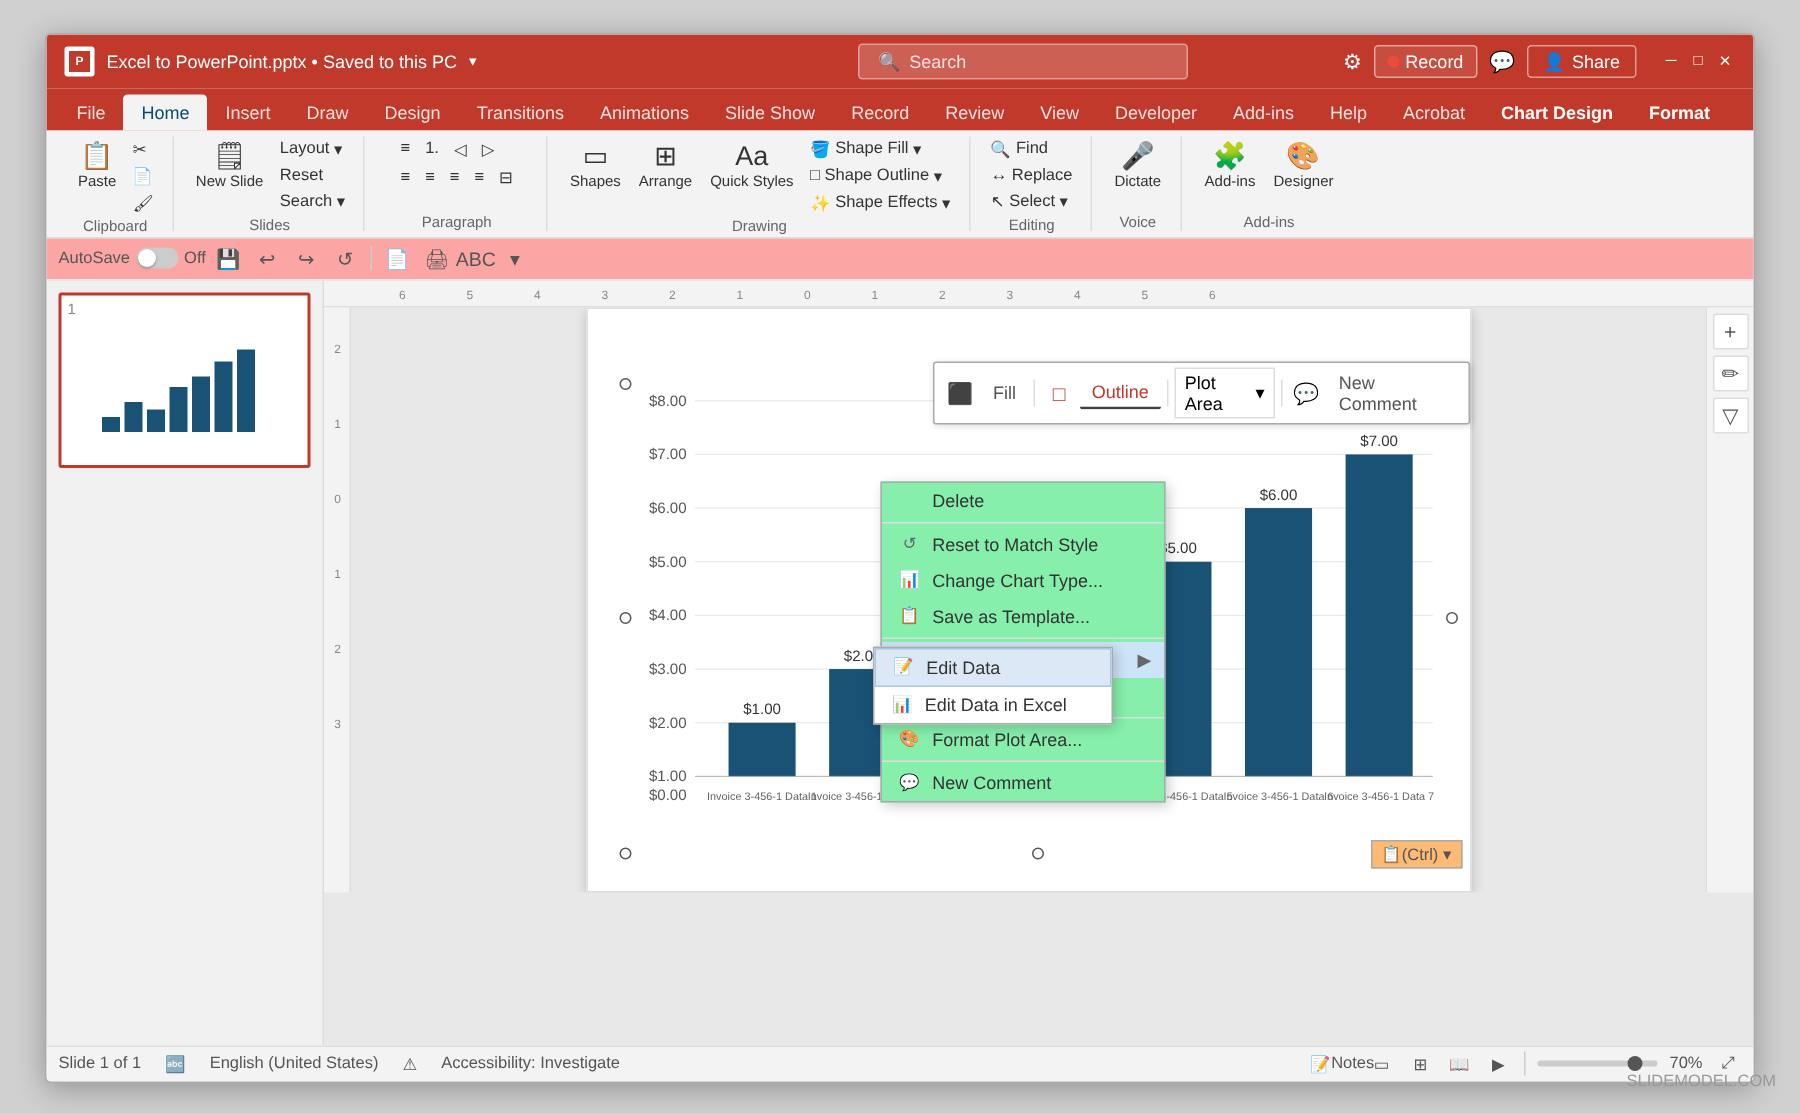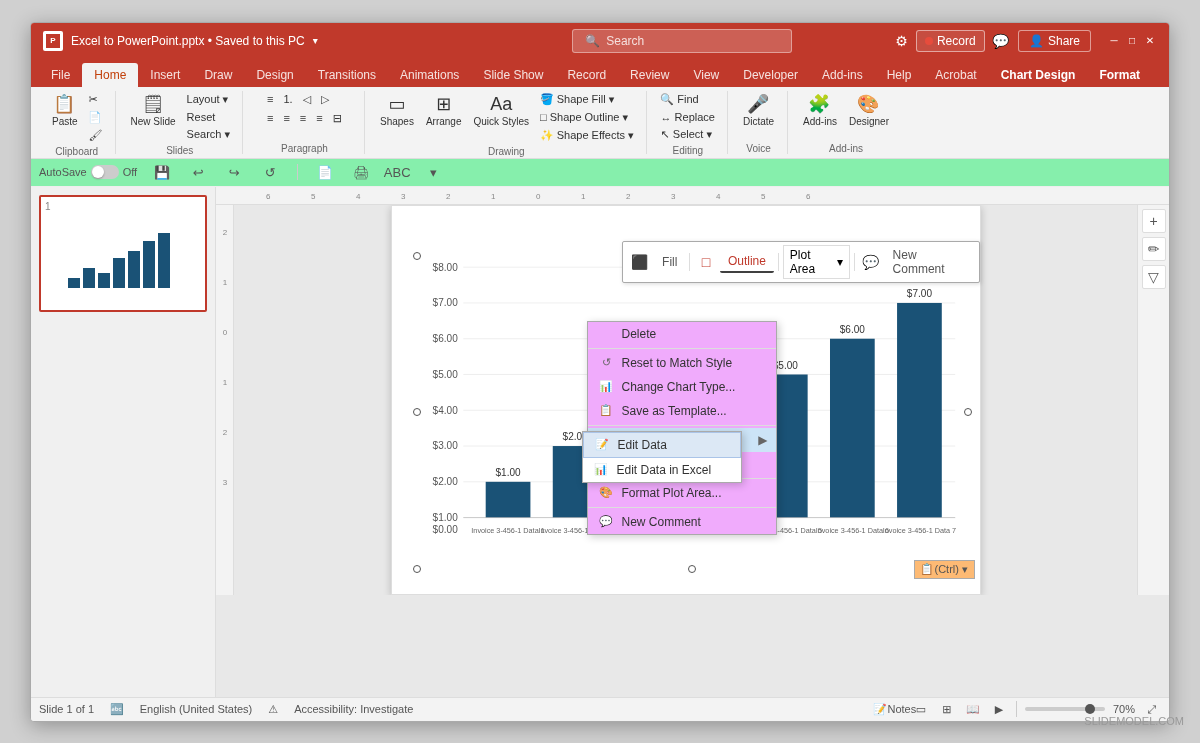--- a/index.html
+++ b/index.html
@@ -19,37 +19,37 @@
     .window-controls { display: flex; gap: 4px; margin-left: 8px; }
     .wc-btn { width: 14px; height: 14px; border-radius: 2px; display: flex; align-items: center; justify-content: center; cursor: pointer; font-size: 10px; color: white; background: transparent; }
     .wc-close { }
     .share-btn { background: #c0392b; border: 1px solid rgba(255,255,255,0.5); color: white; padding: 3px 10px; border-radius: 3px; font-size: 12px; cursor: pointer; display: flex; align-items: center; gap: 4px; }
     .record-btn { border: 1px solid rgba(255,255,255,0.5); color: white; padding: 3px 8px; border-radius: 3px; font-size: 12px; cursor: pointer; display: flex; align-items: center; gap: 4px; background: rgba(255,255,255,0.1); }
     .record-dot { width: 8px; height: 8px; background: #e74c3c; border-radius: 50%; display: inline-block; }
 
     
     .ribbon-tabs { background: #c0392b; height: 28px; display: flex; align-items: flex-end; padding-left: 8px; flex-shrink: 0; }
     .ribbon-tab { padding: 5px 12px; font-size: 12px; color: rgba(255,255,255,0.85); cursor: pointer; border-radius: 3px 3px 0 0; }
-    .ribbon-tab.active { background: #f3f3f3; color: #c2410c; font-weight: 500; }
+    .ribbon-tab.active { background: #f3f3f3; color: #0c4a6e; font-weight: 500; }
     .ribbon-tab.chart-design { color: white; font-weight: 600; }
     .ribbon-tab.format-tab { color: white; font-weight: 600; }
 
     
     .ribbon { background: #f3f3f3; border-bottom: 1px solid #ddd; padding: 4px 8px; display: flex; align-items: stretch; gap: 2px; flex-shrink: 0; height: 72px; }
     .ribbon-group { display: flex; flex-direction: column; align-items: center; border-right: 1px solid #ddd; padding: 0 8px; min-width: 50px; }
     .ribbon-group:last-child { border-right: none; }
     .ribbon-group-content { display: flex; align-items: flex-start; gap: 2px; flex: 1; }
     .ribbon-group-label { font-size: 10px; color: #666; margin-top: 2px; }
     .ribbon-btn { display: flex; flex-direction: column; align-items: center; padding: 3px 5px; cursor: pointer; border-radius: 3px; font-size: 10px; color: #333; min-width: 32px; }
     .ribbon-btn .icon { font-size: 18px; line-height: 1.2; }
     .ribbon-btn .label { font-size: 10px; margin-top: 1px; text-align: center; }
     .ribbon-btn-small { display: flex; align-items: center; padding: 2px 4px; cursor: pointer; border-radius: 2px; font-size: 11px; color: #333; gap: 3px; }
 
     
-    .qat { background: #86efac; height: 28px; display: flex; align-items: center; padding: 0 8px; gap: 14px; border-bottom: 1px solid #eee; flex-shrink: 0; }
+    .qat { background: #fca5a5; height: 28px; display: flex; align-items: center; padding: 0 8px; gap: 4px; border-bottom: 1px solid #eee; flex-shrink: 0; }
     .qat-btn { width: 22px; height: 22px; display: flex; align-items: center; justify-content: center; cursor: pointer; border-radius: 2px; font-size: 13px; color: #555; }
     .autosave { display: flex; align-items: center; gap: 4px; font-size: 11px; color: #555; }
     .toggle-off { background: #ccc; border-radius: 8px; width: 28px; height: 14px; position: relative; display: inline-flex; align-items: center; cursor: pointer; }
     .toggle-knob { width: 12px; height: 12px; background: white; border-radius: 50%; position: absolute; left: 1px; box-shadow: 0 1px 2px rgba(0,0,0,0.3); }
 
     
     .main-area { display: flex; flex: 1; overflow: hidden; }
     
     
     .slide-panel { width: 185px; background: #f0f0f0; border-right: 1px solid #ddd; overflow-y: auto; padding: 8px; flex-shrink: 0; }
@@ -59,21 +59,21 @@
     
     
     .canvas-area { flex: 1; background: #e8e8e8; position: relative; overflow: hidden; }
     .ruler-h { height: 18px; background: #f3f3f3; border-bottom: 1px solid #ddd; display: flex; align-items: center; padding-left: 20px; overflow: hidden; }
     .ruler-v-area { display: flex; flex: 1; }
     .ruler-v { width: 18px; background: #f3f3f3; border-right: 1px solid #ddd; flex-shrink: 0; }
     .slide-canvas { flex: 1; position: relative; display: flex; align-items: center; justify-content: center; overflow: hidden; }
     .slide-content { width: 590px; height: 390px; background: white; box-shadow: 0 2px 8px rgba(0,0,0,0.2); position: relative; border: 1px solid #ddd; }
     
     
-    .context-menu { position: absolute; left: 195px; top: 115px; background: #f0abfc; border: 1px solid #aaa; box-shadow: 2px 2px 8px rgba(0,0,0,0.2); width: 190px; z-index: 100; }
+    .context-menu { position: absolute; left: 195px; top: 115px; background: #86efac; border: 1px solid #aaa; box-shadow: 2px 2px 8px rgba(0,0,0,0.2); width: 190px; z-index: 100; }
     .menu-item { padding: 5px 12px; font-size: 12px; color: #333; cursor: pointer; display: flex; align-items: center; gap: 8px; position: relative; }
     .menu-item.highlighted { background: #cce4f7; }
     .menu-item .menu-icon { width: 14px; text-align: center; font-size: 11px; color: #666; }
     .menu-item .arrow { position: absolute; right: 8px; color: #666; }
     .menu-separator { height: 1px; background: #ddd; margin: 2px 0; }
 
     
     .submenu { position: absolute; left: 190px; top: 225px; background: white; border: 1px solid #aaa; box-shadow: 2px 2px 8px rgba(0,0,0,0.2); width: 160px; z-index: 101; }
 
     

